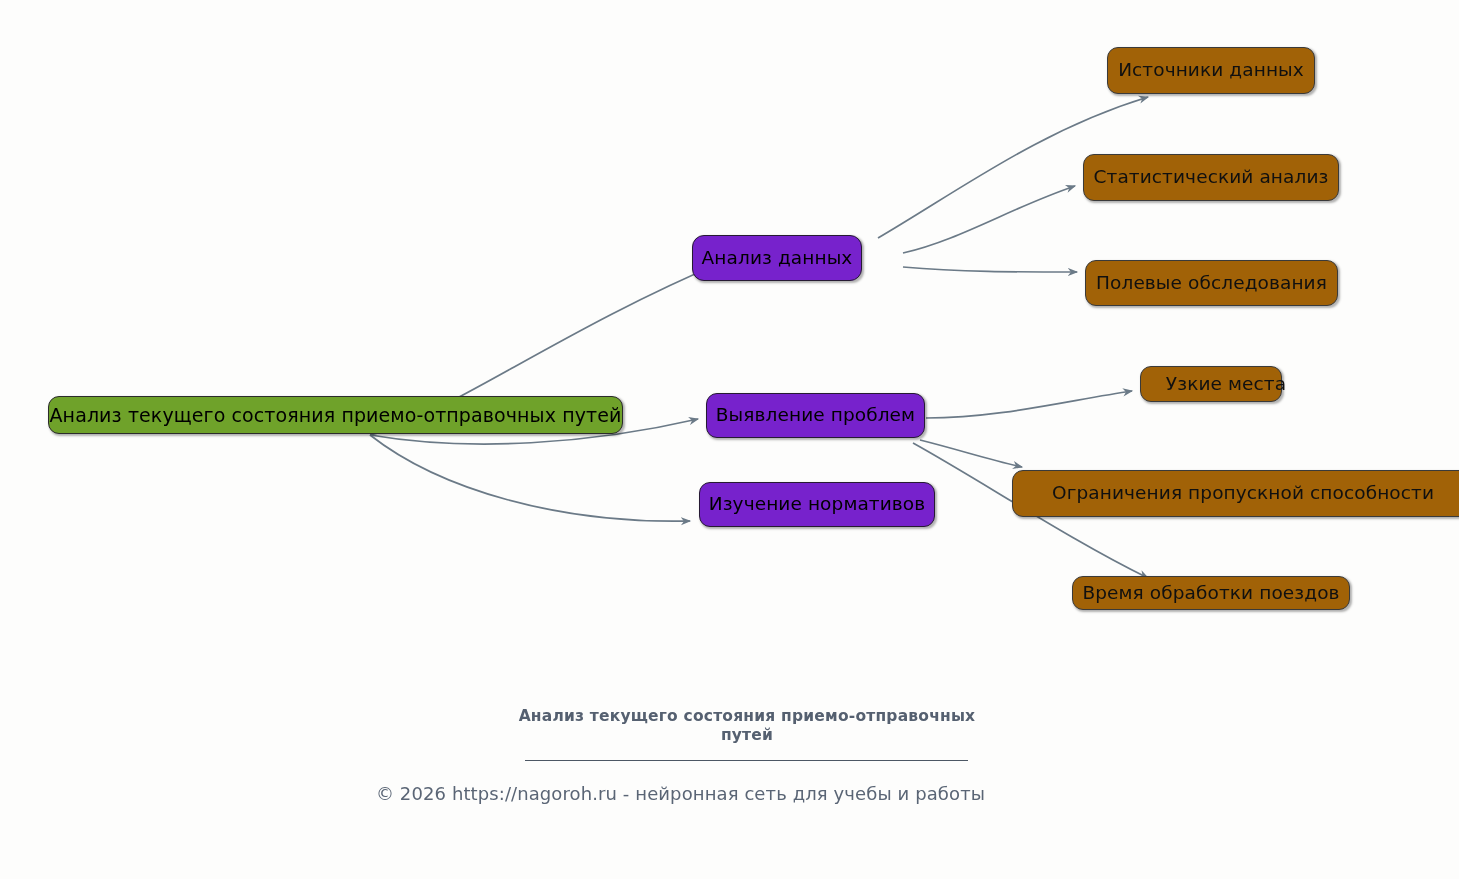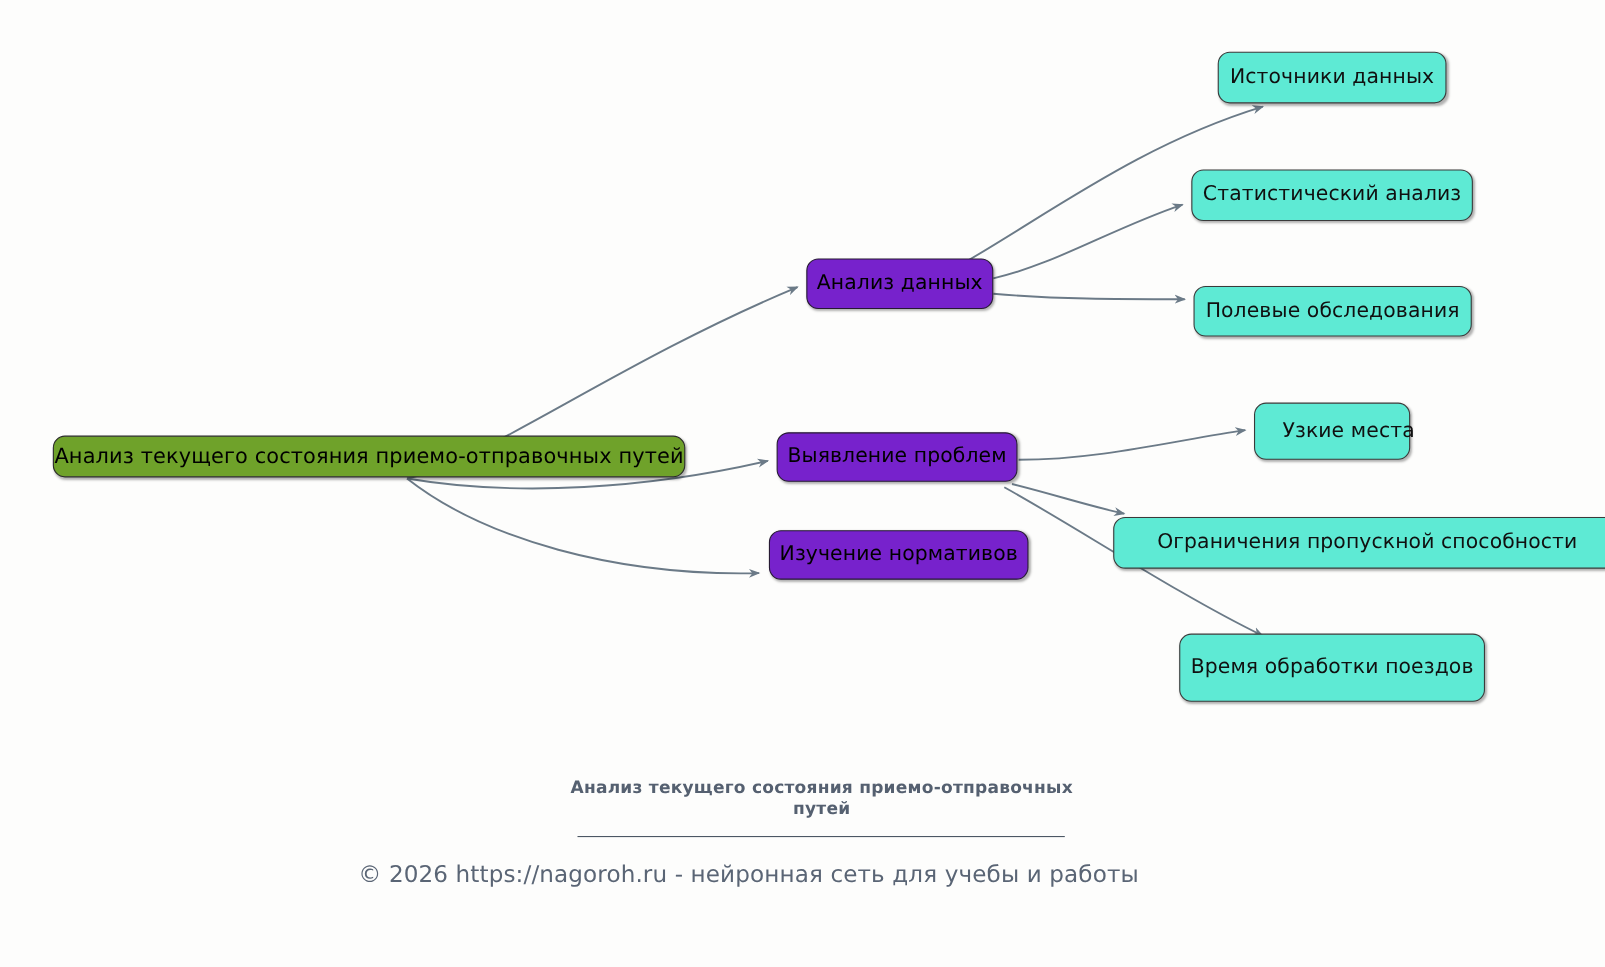--- a/index.html
+++ b/index.html
@@ -57,21 +57,21 @@
   }
 
   .node.branch {
     background: #7722cc;
     border-color: #261a33;
     color: #000000;
     font-size: 18.5px;
   }
 
   .node.leaf {
-    background: #5eead4;
+    background: #a16207;
     border-color: #3a3a3a;
     color: #101010;
     font-size: 18.5px;
   }
 
   .footer-title {
     position: absolute;
     left: 497px;
     top: 707px;
     width: 500px;
@@ -91,21 +91,21 @@
     height: 0;
     border-top: 1.4px solid #4c5764;
   }
 
   .footer-credit {
     position: absolute;
     left: 0px;
     top: 783px;
     width: 1361px;
     text-align: center;
-    font-size: 21px;
+    font-size: 18px;
     color: #5a6575;
     letter-spacing: 0.1px;
   }
 </style>
 </head>
 <body style="background: rgb(253, 253, 252);">
 
 <div id="canvas">
 
   <svg id="edge-layer" viewBox="0 0 1459 879" xmlns="http://www.w3.org/2000/svg">
@@ -124,49 +124,49 @@
         <path d="M 926 418 C 1000 418 1070 400 1132 391" stroke="#6b7a87" fill="none" stroke-width="1.7" marker-end="url(#arrowhead)"></path>
         <path d="M 920 440 C 960 450 990 460 1022 467" stroke="#6b7a87" fill="none" stroke-width="1.7" marker-end="url(#arrowhead)"></path>
         <path d="M 913 443 C 980 480 1070 540 1148 578" stroke="#6b7a87" fill="none" stroke-width="1.7" marker-end="url(#arrowhead)"></path>
       </g>
   </svg>
 
   <div class="node root" style="left: 48px; top: 396px; width: 575px; height: 38px;">
     <span class="node-label">Анализ текущего состояния приемо-отправочных путей</span>
   </div>
 
-  <div class="node branch" style="left: 733px; top: 235px; width: 170px; height: 46px;">
+  <div class="node branch" style="left: 692px; top: 235px; width: 170px; height: 46px; border-radius: 12px;">
     <span class="node-label">Анализ данных</span>
   </div>
 
   <div class="node leaf" style="left: 1107px; top: 47px; width: 208px; height: 47px;">
     <span class="node-label">Источники данных</span>
   </div>
 
   <div class="node leaf" style="left: 1085px; top: 260px; width: 253px; height: 46px;">
     <span class="node-label">Полевые обследования</span>
   </div>
 
   <div class="node leaf" style="left: 1083px; top: 154px; width: 256px; height: 47px;">
     <span class="node-label">Статистический анализ</span>
   </div>
 
   <div class="node branch" style="left: 706px; top: 393px; width: 219px; height: 45px;">
     <span class="node-label">Выявление проблем</span>
   </div>
 
-  <div class="node leaf" style="left: 1140px; top: 366px; width: 142px; height: 52px; padding-left: 30px;">
+  <div class="node leaf" style="left: 1140px; top: 366px; width: 142px; height: 36px; padding-left: 30px;">
     <span class="node-label">Узкие места</span>
   </div>
 
   <div class="node leaf" style="left: 1012px; top: 470px; width: 462px; height: 47px;">
     <span class="node-label">Ограничения пропускной способности</span>
   </div>
 
-  <div class="node leaf" style="left: 1072px; top: 576px; width: 278px; height: 62px;">
+  <div class="node leaf" style="left: 1072px; top: 576px; width: 278px; height: 34px;">
     <span class="node-label">Время обработки поездов</span>
   </div>
 
   <div class="node branch" style="left: 699px; top: 482px; width: 236px; height: 45px;">
     <span class="node-label">Изучение нормативов</span>
   </div>
 
   <div class="footer-title">Анализ текущего состояния приемо-отправочных путей</div>
 
   <div class="footer-divider"></div>

